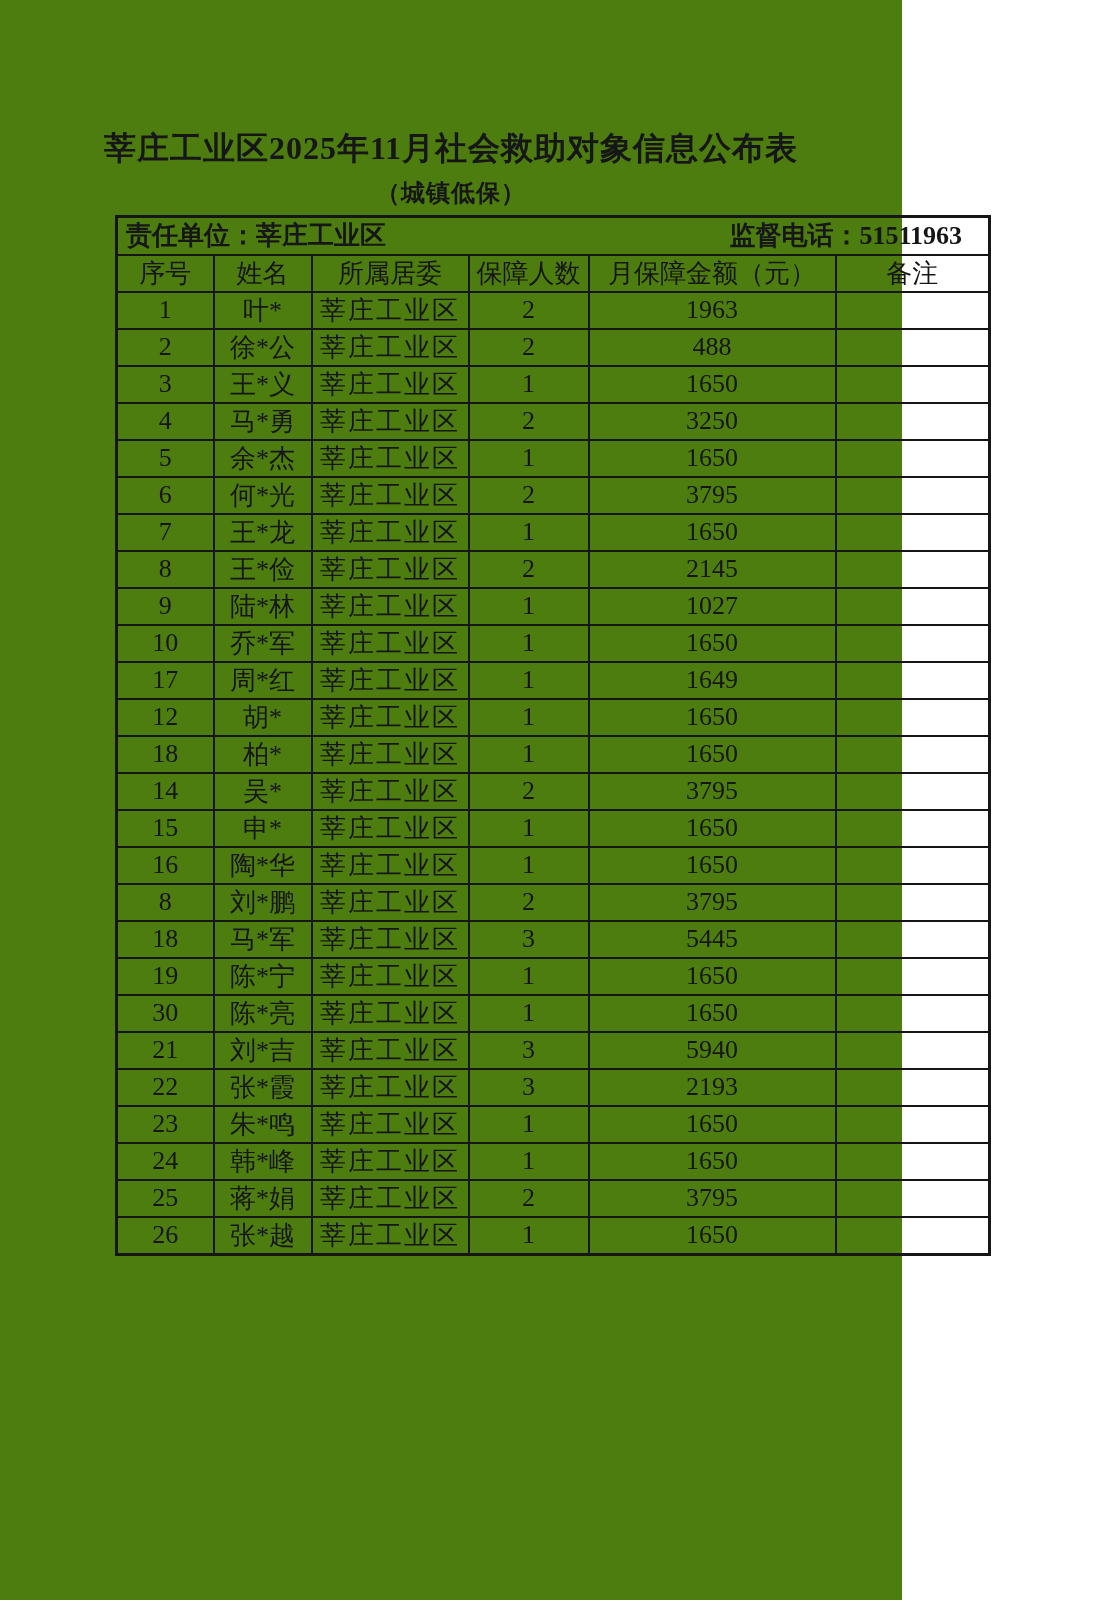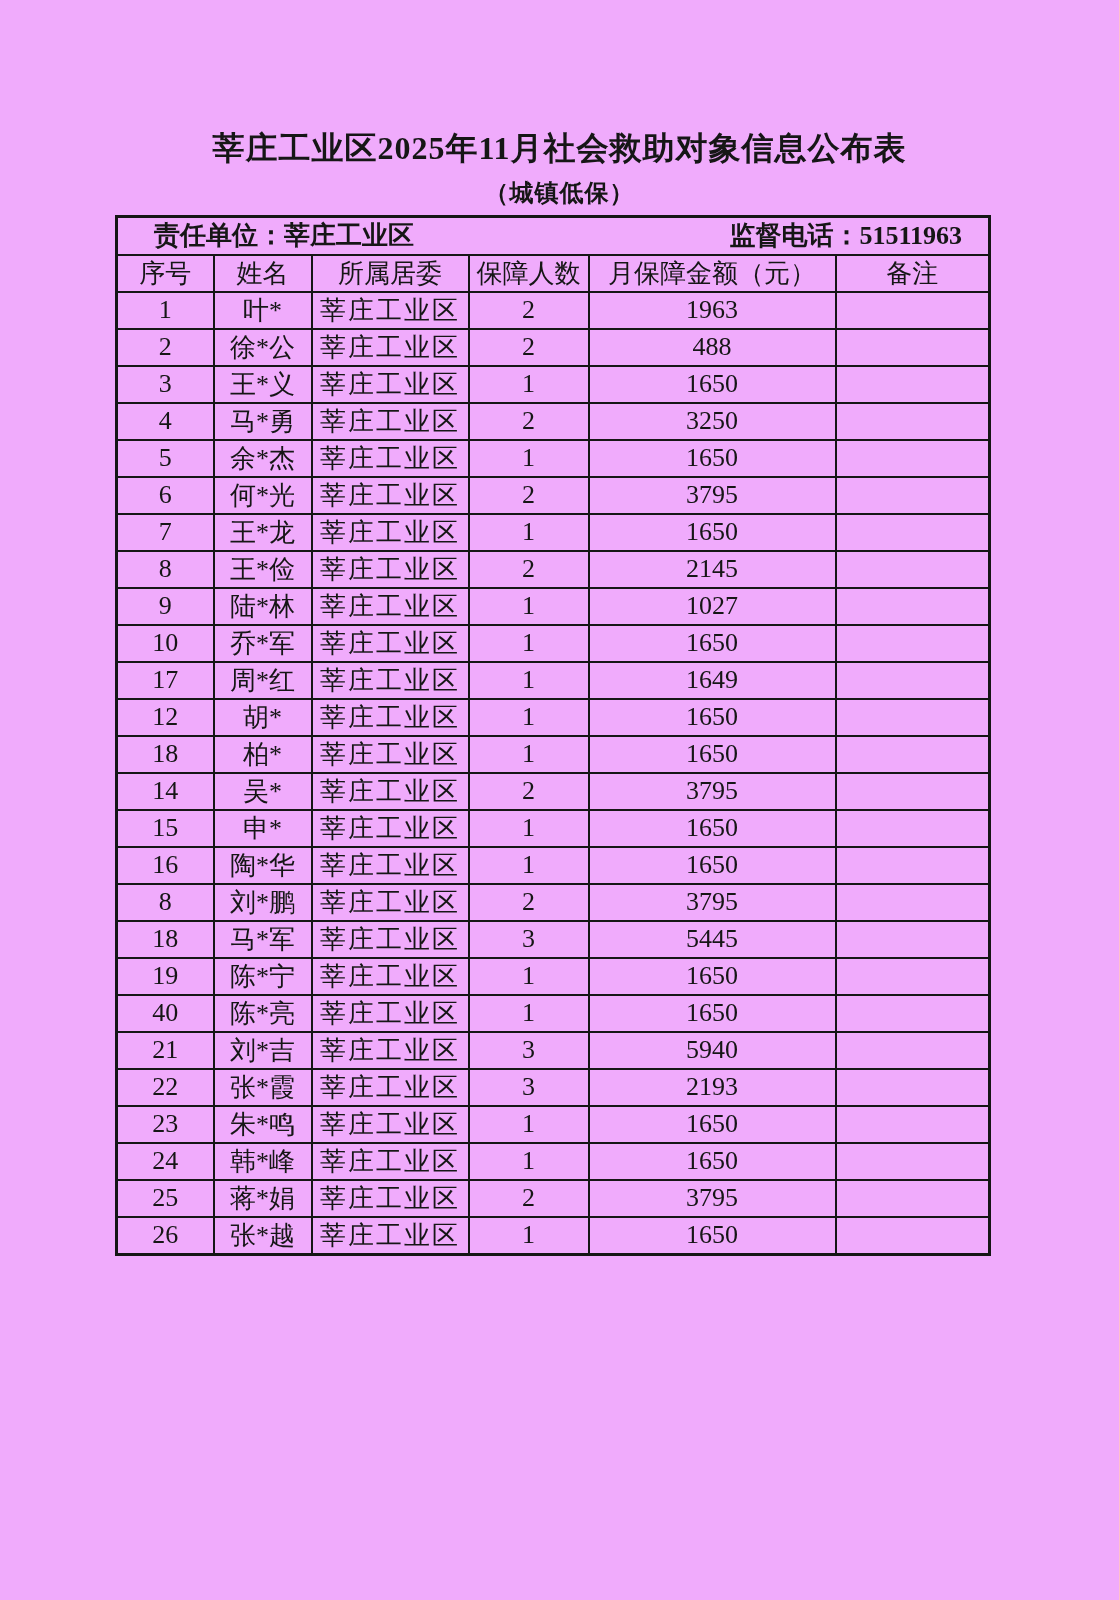--- a/index.html
+++ b/index.html
@@ -8,23 +8,23 @@
     width: 1119px;
     height: 1600px;
     font-family: "Liberation Serif", "DejaVu Serif", serif;
     color: #161616;
     position: relative;
     overflow: hidden;
   }
   .page {
     position: absolute;
     top: 0; left: 0;
-    width: 1119px;
+    width: 902px;
     height: 1600px;
-    background: #f0abfc;
+    background: #4d7c0f;
   }
   .title-block {
     padding-top: 126px;
     text-align: center;
   }
   .doc-title {
     font-size: 32px;
     font-weight: bold;
     line-height: 45px;
     letter-spacing: 1px;
@@ -51,21 +51,20 @@
     font-size: 26px;
     height: 36px;
     padding: 0;
     overflow: hidden;
     white-space: nowrap;
   }
   tr.info-row td {
     height: 38px;
     border-left: none;
     border-right: none;
-    padding-left: 28px;
   }
   .info-flex {
     display: flex;
     justify-content: space-between;
     align-items: center;
     padding: 0 26px 0 8px;
     font-weight: bold;
     font-size: 26px;
   }
   tr.header-row th {
@@ -261,21 +260,21 @@
         </tr>
         <tr data-name="table-row">
           <td data-name="cell-no">19</td>
           <td data-name="cell-name">陈*宁</td>
           <td data-name="cell-committee">莘庄工业区</td>
           <td data-name="cell-people">1</td>
           <td data-name="cell-amount">1650</td>
           <td data-name="cell-remark"></td>
         </tr>
         <tr data-name="table-row">
-          <td data-name="cell-no">40</td>
+          <td data-name="cell-no">30</td>
           <td data-name="cell-name">陈*亮</td>
           <td data-name="cell-committee">莘庄工业区</td>
           <td data-name="cell-people">1</td>
           <td data-name="cell-amount">1650</td>
           <td data-name="cell-remark"></td>
         </tr>
         <tr data-name="table-row">
           <td data-name="cell-no">21</td>
           <td data-name="cell-name">刘*吉</td>
           <td data-name="cell-committee">莘庄工业区</td>

